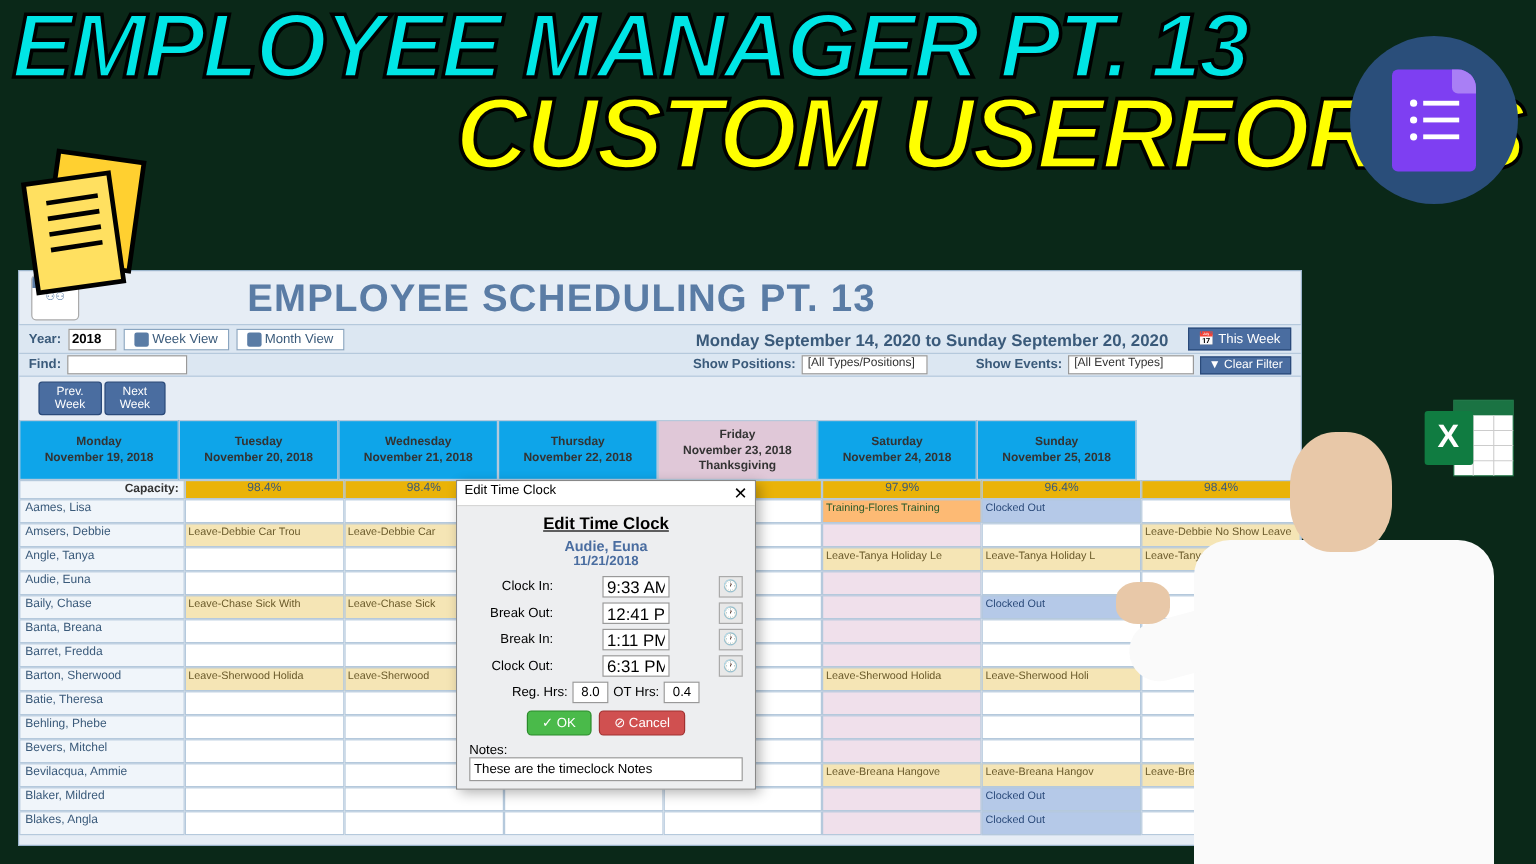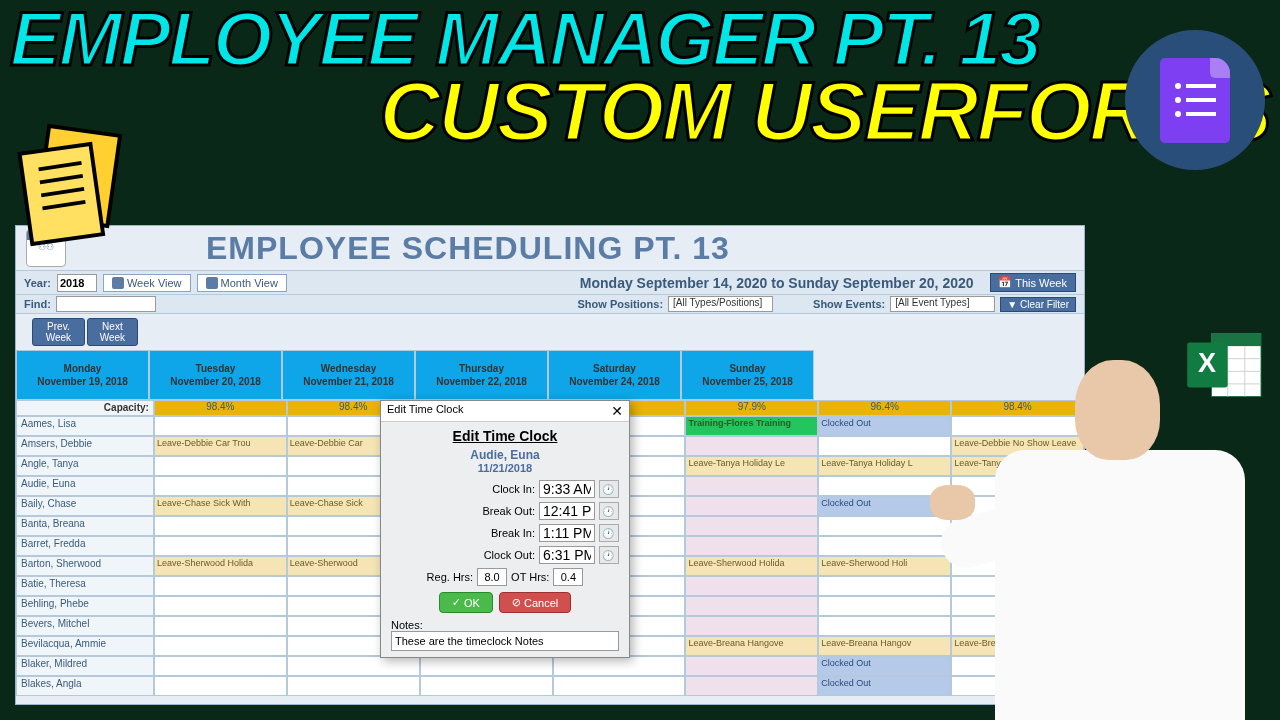--- a/index.html
+++ b/index.html
@@ -57,31 +57,31 @@
 
 .capacity-row { display: flex; }
 .capacity-label { width: 138px; text-align: right; padding: 1px 4px; font-size: 10px; font-weight: bold; border: 1px solid #b5c9dc; background: #f0f5fa; height: 16px; }
 .capacity-cell { width: 133px; text-align: center; font-size: 10px; background: #eab308; border: 1px solid #b5c9dc; height: 16px; color: #3a5a7a; }
 
 .emp-row { display: flex; height: 20px; }
 .emp-name { width: 138px; padding: 1px 4px; font-size: 10px; border: 1px solid #b5c9dc; background: #f0f5fa; color: #3a5a7a; }
 .sched-cell { width: 133px; border: 1px solid #b5c9dc; font-size: 9px; padding: 1px 2px; overflow: hidden; white-space: nowrap; background: #fff; }
 .sched-cell.friday { background: #f0e0eb; }
 .sched-cell.leave { background: #f5e5b5; color: #6a5a2a; }
-.sched-cell.training { background: #22c55e; color: #2a5a2a; font-weight: bold; }
+.sched-cell.training { background: #fdba74; color: #2a5a2a; }
 .sched-cell.clocked { background: #b5c9e8; color: #2a4a7a; }
 
 .dialog { position: absolute; top: 400px; left: 380px; width: 250px; background: #f0f0f0; border: 1px solid #888; box-shadow: 3px 3px 10px rgba(0,0,0,0.3); z-index: 30; font-size: 11px; }
 .dialog-titlebar { display: flex; justify-content: space-between; padding: 2px 6px; background: #fff; font-size: 11px; border-bottom: 1px solid #ccc; }
 .dialog-close { cursor: pointer; font-size: 14px; }
 .dialog-body { padding: 6px 10px; background: #edeef0; position: relative; }
 .dialog-heading { text-align: center; font-weight: bold; text-decoration: underline; font-size: 14px; margin-bottom: 4px; }
 .dialog-name { text-align: center; font-weight: bold; color: #4a6da0; font-size: 12px; }
 .dialog-date { text-align: center; font-weight: bold; color: #4a6da0; font-size: 11px; margin-bottom: 6px; }
-.time-row { display: flex; align-items: center; gap: 4px; margin-bottom: 4px; justify-content: flex-end; }
+.time-row { display: flex; align-items: center; gap: 4px; margin-bottom: 4px; justify-content: space-between; }
 .time-row label { font-size: 11px; width: 70px; text-align: right; }
 .time-input { width: 56px; height: 18px; border: 1px solid #999; font-size: 14px; padding: 0 3px; background: #fff; }
 .clock-btn { width: 20px; height: 18px; background: #e8e8e8; border: 1px solid #aaa; cursor: pointer; font-size: 10px; }
 .hrs-row { display: flex; align-items: center; gap: 4px; margin: 4px 0; justify-content: center; }
 .hrs-input { width: 30px; height: 18px; border: 1px solid #999; font-size: 11px; padding: 0 2px; text-align: center; }
 .btn-row { display: flex; gap: 6px; justify-content: center; margin: 6px 0; }
 .ok-btn { background: #4aba4a; color: #fff; border: 1px solid #2a8a2a; padding: 3px 12px; border-radius: 4px; font-size: 11px; cursor: pointer; display: flex; align-items: center; gap: 3px; }
 .cancel-btn { background: #d05050; color: #fff; border: 1px solid #a03030; padding: 3px 12px; border-radius: 4px; font-size: 11px; cursor: pointer; display: flex; align-items: center; gap: 3px; }
 .notes-label { font-size: 11px; }
 .notes-field { width: 100%; height: 20px; border: 1px solid #999; font-size: 11px; padding: 1px 3px; background: #fff; }
@@ -210,20 +210,27 @@
     <div class="day-col">
         <div class="day-header">
           <div>Wednesday</div>
           <div>November 21, 2018</div>
         </div>
       </div>
     <div class="day-col">
         <div class="day-header">
           <div>Thursday</div>
           <div>November 22, 2018</div>
+        </div>
+      </div>
+    <div class="day-col friday">
+        <div class="day-header">
+          <div>Friday</div>
+          <div>November 23, 2018</div>
+          <div>Thanksgiving</div>
         </div>
       </div>
     <div class="day-col">
         <div class="day-header">
           <div>Saturday</div>
           <div>November 24, 2018</div>
         </div>
       </div>
     <div class="day-col">
         <div class="day-header">

